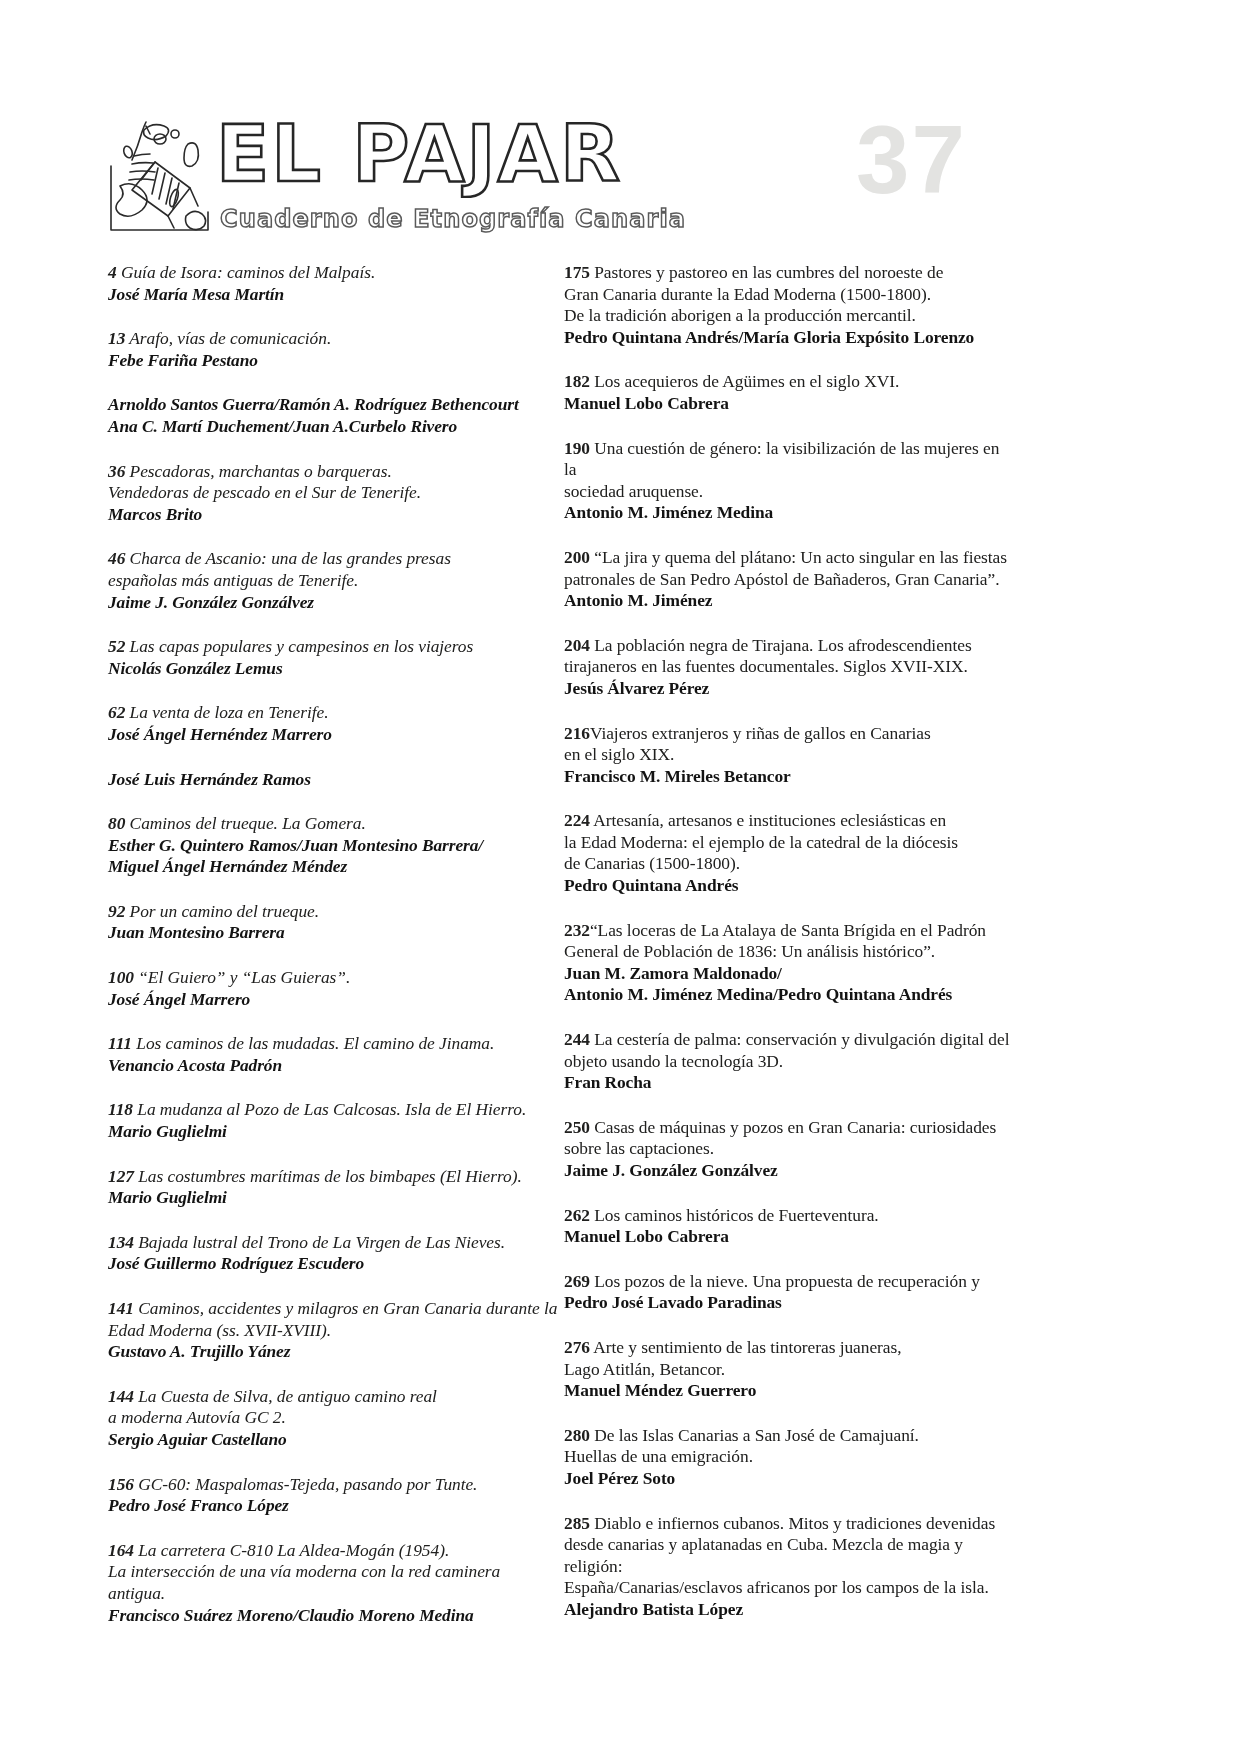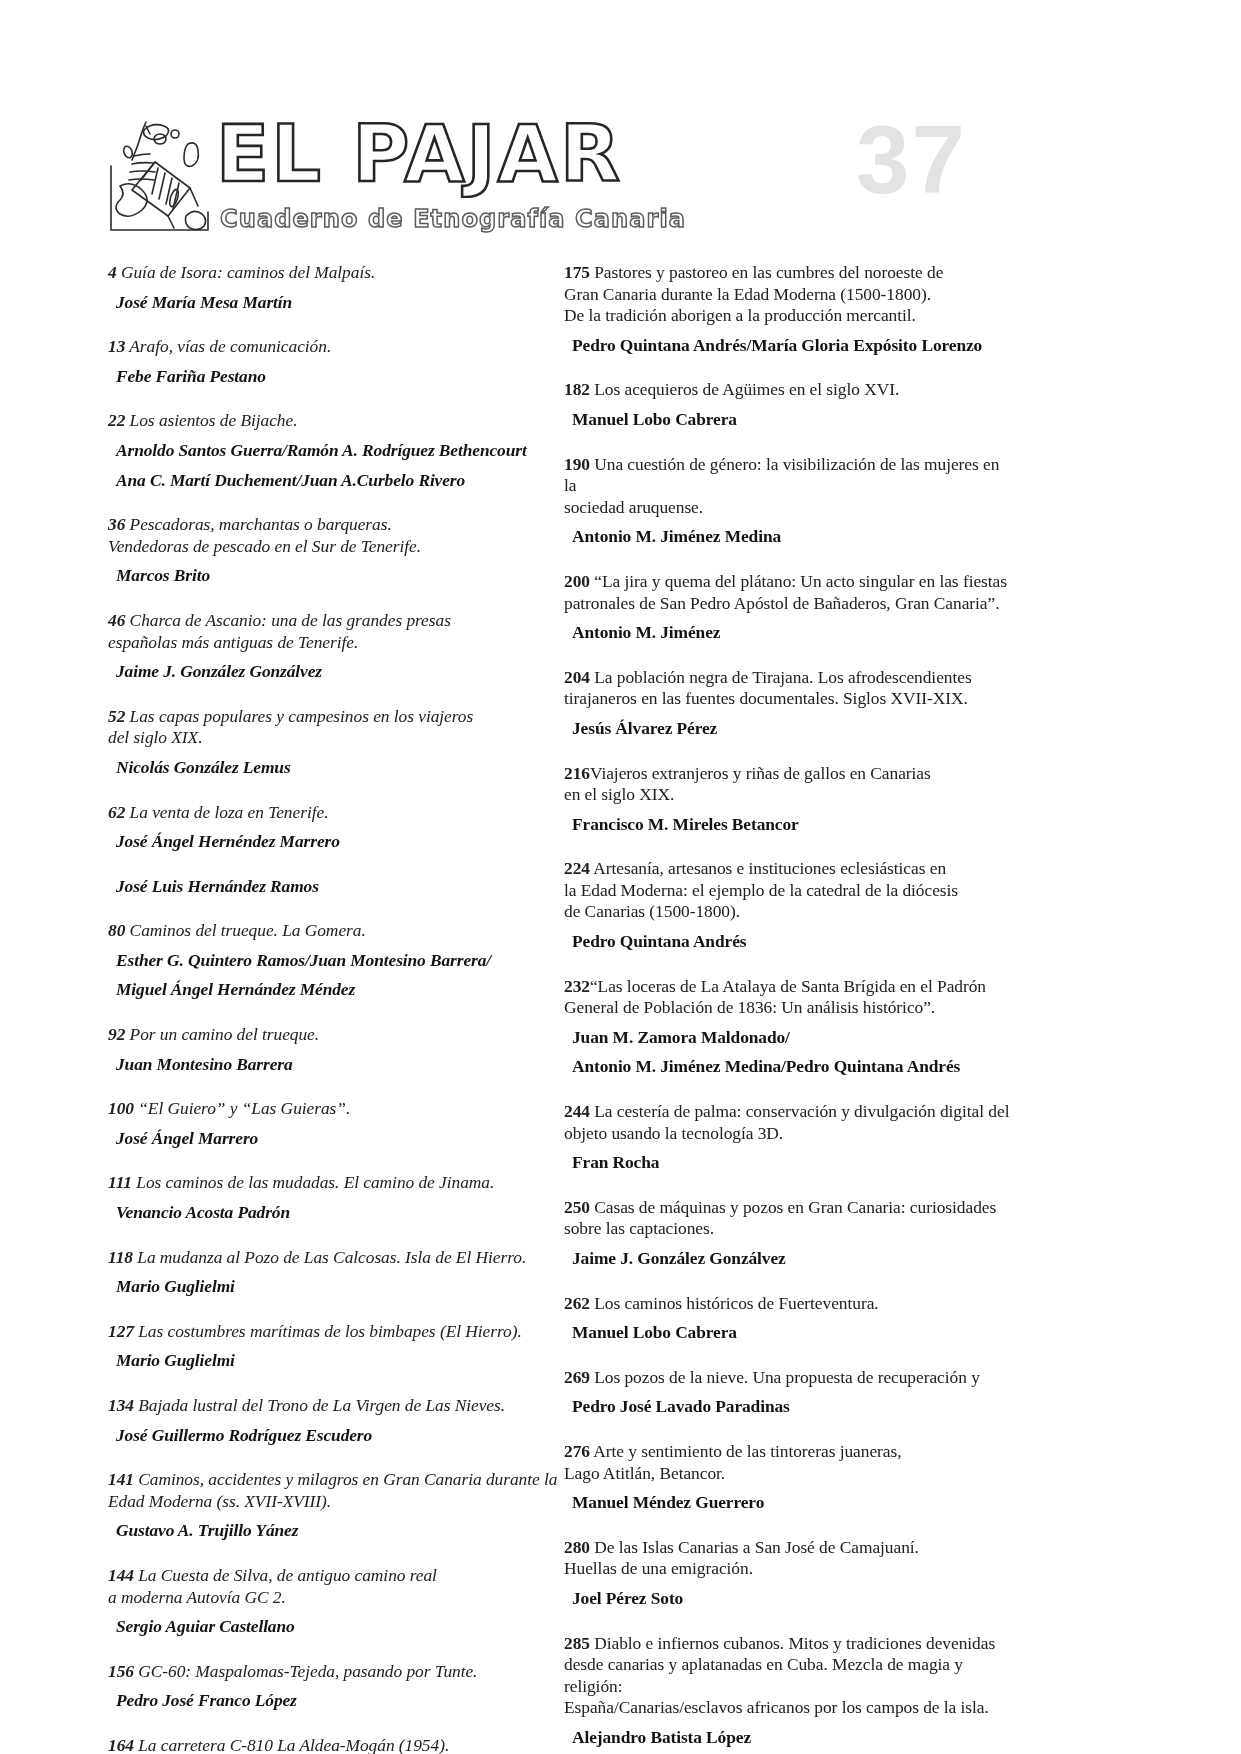--- a/index.html
+++ b/index.html
@@ -96,21 +96,21 @@
     font-weight: bold;
   }
   .entry-authors {
     font-size: 17.4px;
     line-height: 21.6px;
     font-weight: bold;
     color: #131313;
     margin: 0;
     letter-spacing: -0.1px;
   }
-  .entry-authors div { margin: 8px; }
+  .entry-authors div { margin: 0; }
   .entry-title div { margin: 0; }
 </style>
 </head>
 <body>
 
 <div class="masthead">
 
   <div class="logo-block">
 
     <svg class="logo-emblem" viewBox="0 0 105 112">
@@ -165,23 +165,20 @@
       </div>
       <div class="entry">
         <div class="entry-title">
           <div><span class="entry-num">13</span> Arafo, vías de comunicación.</div>
         </div>
         <div class="entry-authors">
           <div>Febe Fariña Pestano</div>
         </div>
       </div>
       <div class="entry">
-        <div class="entry-title">
-          <div><span class="entry-num">22</span> Los asientos de Bijache.</div>
-        </div>
         <div class="entry-authors">
           <div>Arnoldo Santos Guerra/Ramón A. Rodríguez Bethencourt</div>
           <div>Ana C. Martí Duchement/Juan A.Curbelo Rivero</div>
         </div>
       </div>
       <div class="entry">
         <div class="entry-title">
           <div><span class="entry-num">36</span> Pescadoras, marchantas o barqueras.</div>
           <div>Vendedoras de pescado en el Sur de Tenerife.</div>
         </div>
@@ -194,21 +191,20 @@
           <div><span class="entry-num">46</span> Charca de Ascanio: una de las grandes presas</div>
           <div>españolas más antiguas de Tenerife.</div>
         </div>
         <div class="entry-authors">
           <div>Jaime J. González Gonzálvez</div>
         </div>
       </div>
       <div class="entry">
         <div class="entry-title">
           <div><span class="entry-num">52</span> Las capas populares y campesinos en los viajeros</div>
-          <div>del siglo XIX.</div>
         </div>
         <div class="entry-authors">
           <div>Nicolás González Lemus</div>
         </div>
       </div>
       <div class="entry">
         <div class="entry-title">
           <div><span class="entry-num">62</span> La venta de loza en Tenerife.</div>
         </div>
         <div class="entry-authors">

